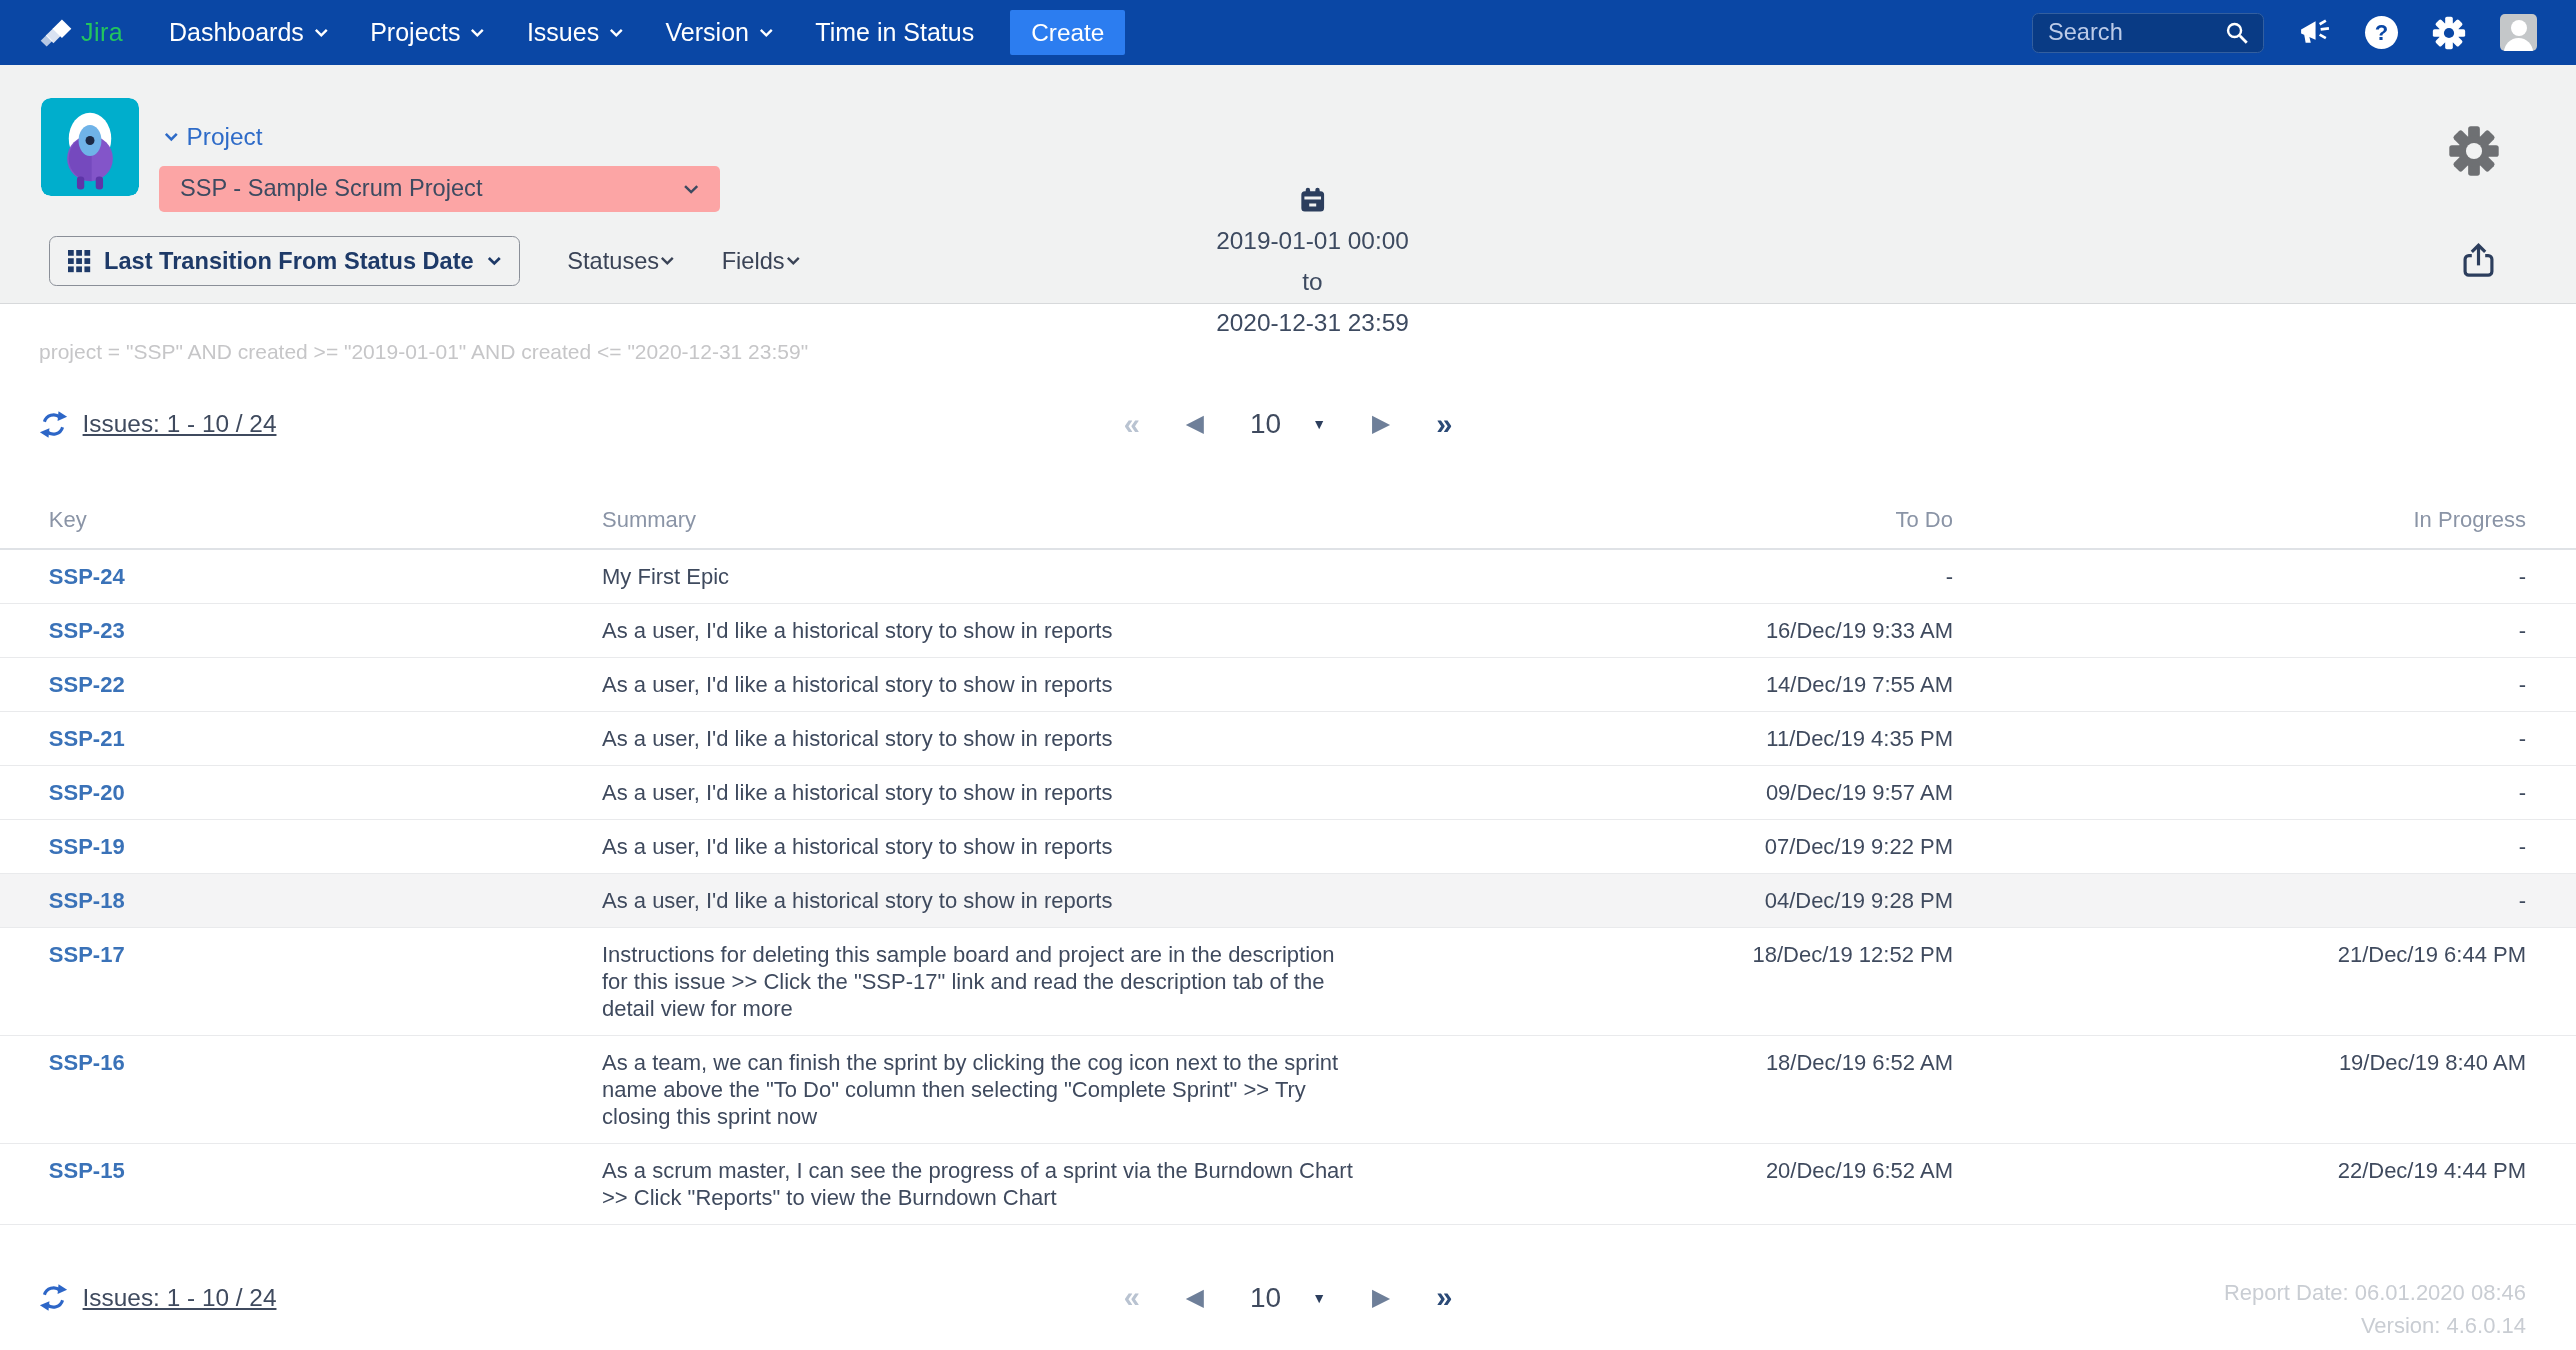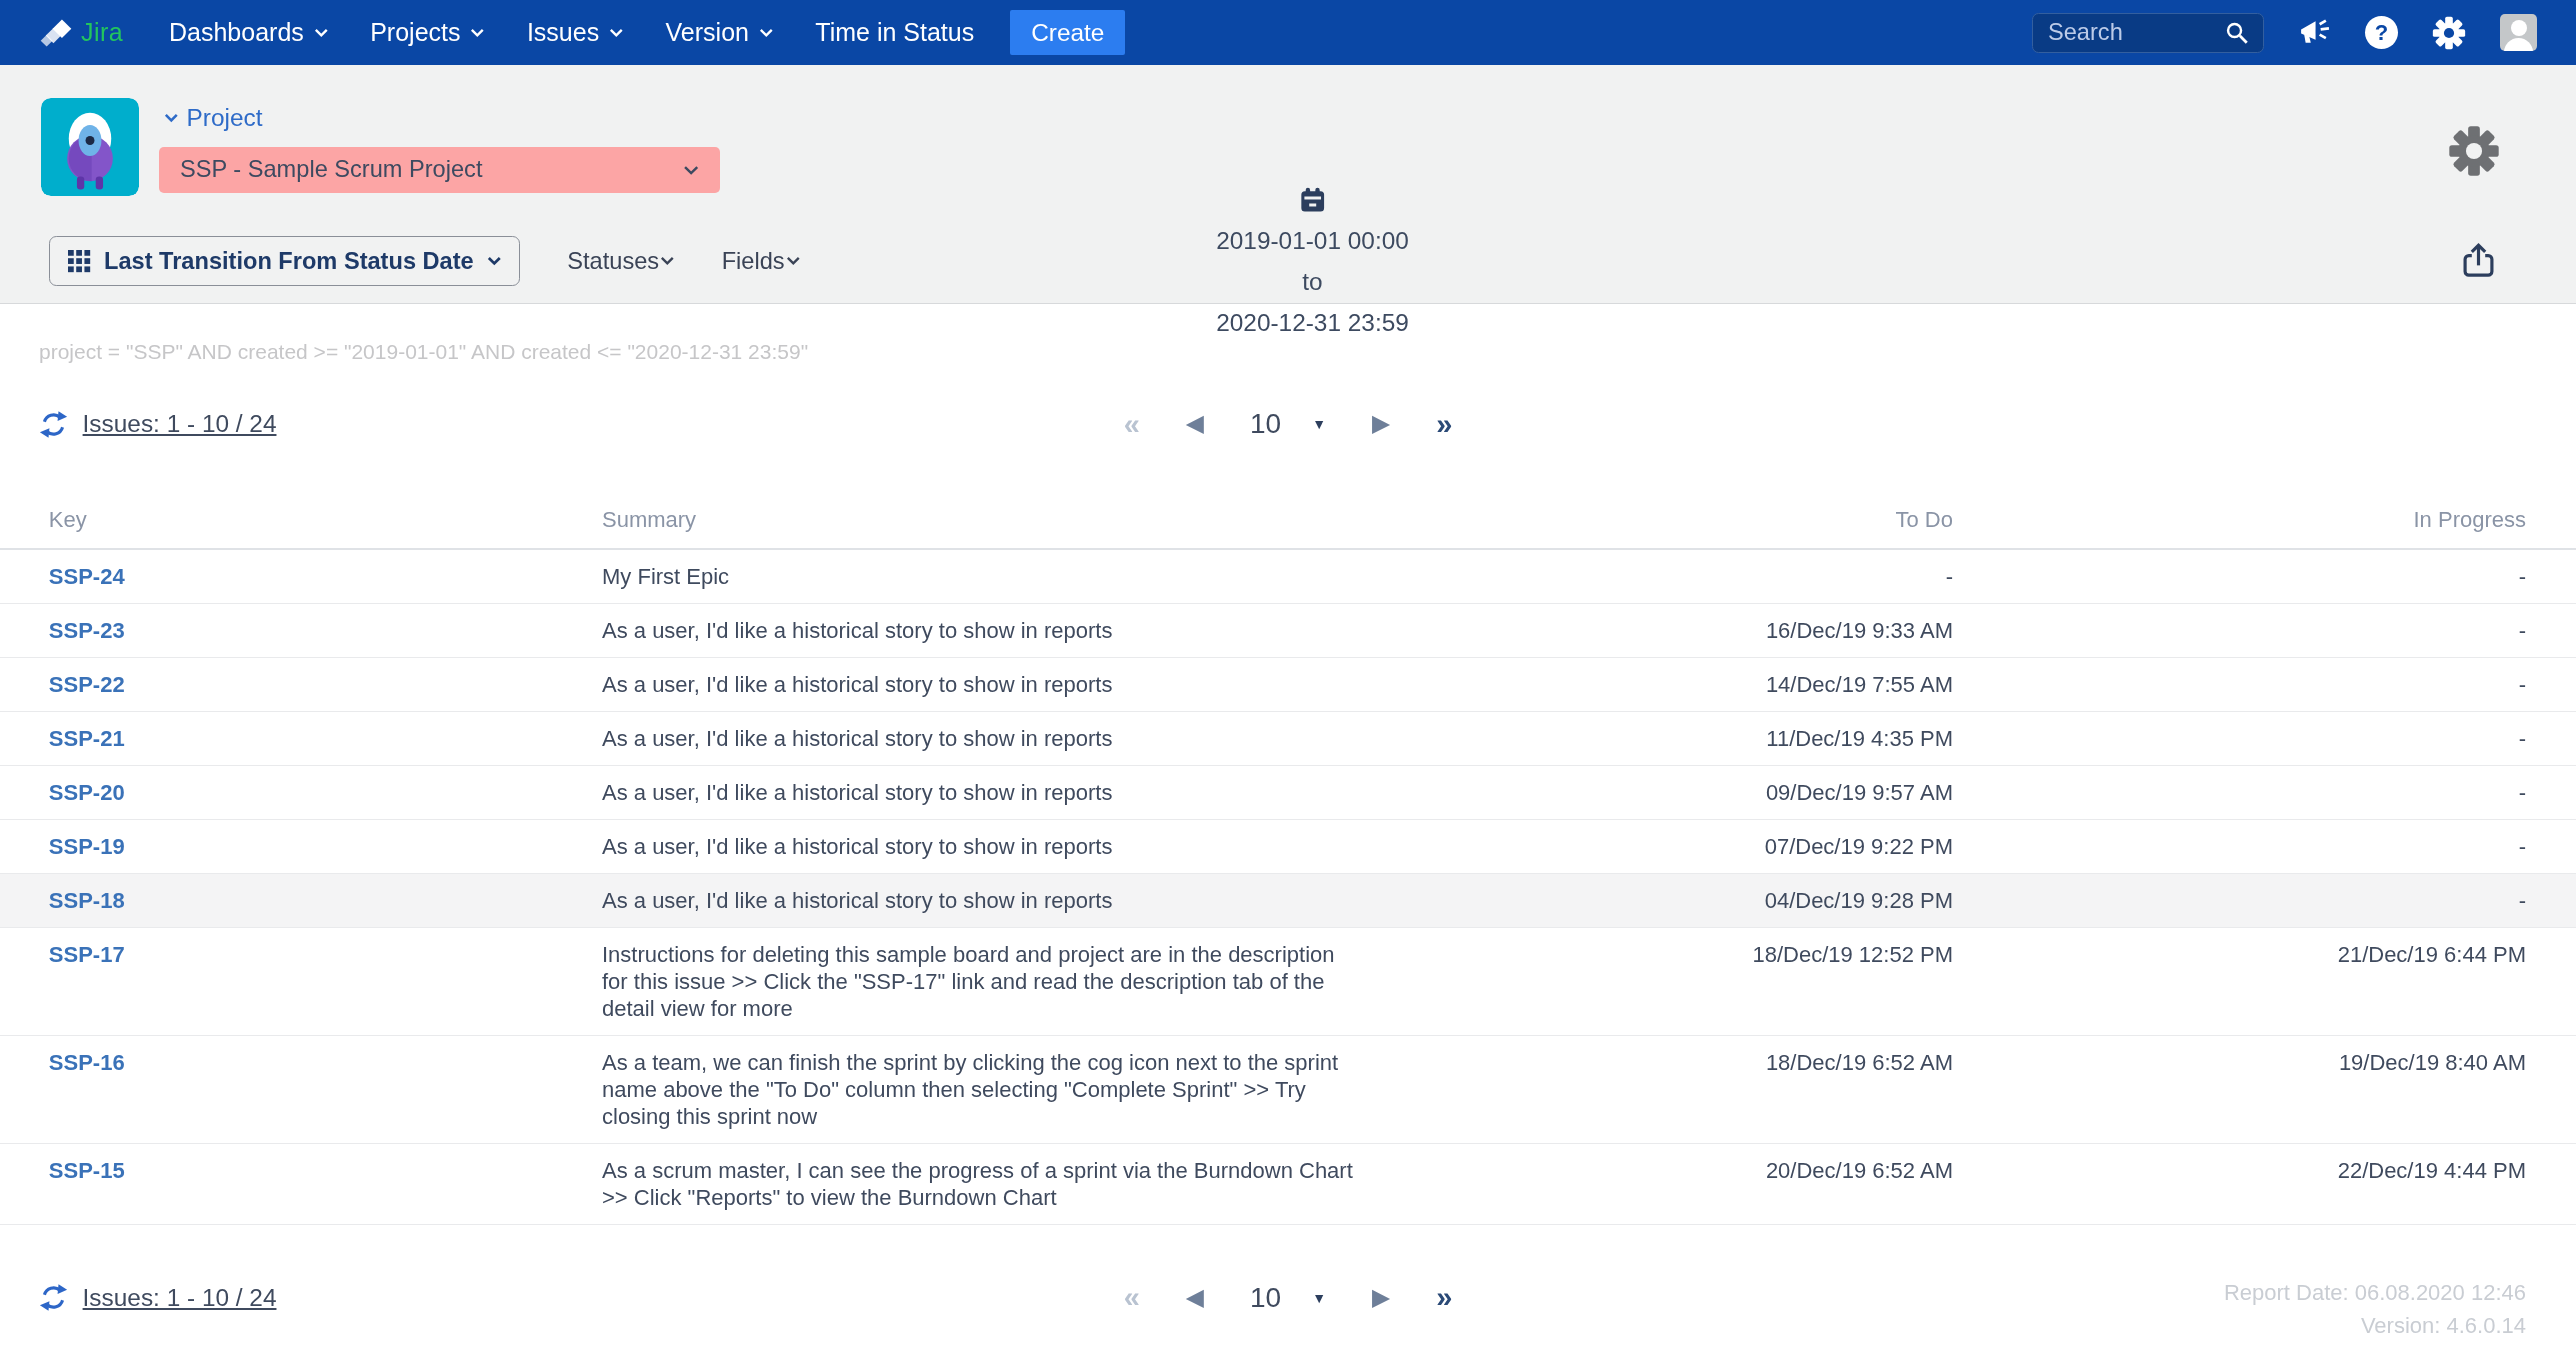--- a/index.html
+++ b/index.html
@@ -18,21 +18,21 @@
   .searchbox input::placeholder{color:#bccbe8;}
   .help-circle{width:33px;height:33px;border-radius:50%;background:#fff;color:#0a47a5;font-size:22px;font-weight:bold;display:flex;align-items:center;justify-content:center;cursor:pointer;}
   .nav-avatar{width:37px;height:37px;border-radius:4.9px;background:#c4c7c9;position:relative;overflow:hidden;cursor:pointer;}
   .nav-avatar::before{content:"";position:absolute;left:10.6px;top:5.7px;width:16.3px;height:16.3px;border-radius:50%;background:#fff;}
   .nav-avatar::after{content:"";position:absolute;left:4.1px;top:23.6px;width:29px;height:19.5px;border-radius:14.6px 14.6px 0 0;background:#fff;}
 
   
   .band{background:#f1f2f2;border-bottom:0.8px solid #d7d9db;height:239px;box-sizing:border-box;position:relative;}
   .proj-avatar{position:absolute;left:41px;top:33px;width:98px;height:98px;border-radius:9.8px;overflow:hidden;}
   .proj-col{position:absolute;left:159px;top:39px;}
-  .proj-label{display:flex;align-items:center;gap:8.1px;color:#2e6bc8;font-size:24.4px;cursor:pointer;padding-left:4.9px;}
+  .proj-label{display:flex;align-items:center;gap:8.1px;color:#2e6bc8;font-size:24.4px;cursor:pointer;padding-left:4.9px;margin-top:19px;}
   .proj-select{margin-top:14.6px;width:561px;height:46px;background:#fca5a5;border-radius:4.9px;display:flex;align-items:center;padding:0 21px;box-sizing:border-box;color:#3d4a60;font-size:23.6px;cursor:pointer;}
   .proj-select .sel-caret{margin-left:auto;}
   .band-gear{position:absolute;right:76px;top:60px;cursor:pointer;}
   .filterrow{position:absolute;left:49px;right:0;top:171px;height:50px;display:flex;align-items:center;}
   .report-type-btn{display:flex;align-items:center;gap:13px;border:1.6px solid #8a8f98;border-radius:7.3px;background:transparent;height:50px;padding:0 18px;box-sizing:border-box;color:#1e3a68;font-size:23.6px;font-weight:bold;font-family:"Liberation Sans",sans-serif;cursor:pointer;}
   .flink{display:flex;align-items:center;gap:1px;color:#3a4356;font-size:23.6px;margin-left:47px;cursor:pointer;}
   .daterange{position:absolute;left:50%;transform:translateX(-50%);display:flex;align-items:center;gap:13px;color:#3d4a60;font-size:24.4px;cursor:pointer;flex-direction:column;}
   .daterange .to-word{margin:0 8.1px;}
   .export-btn{position:absolute;right:78px;top:4.9px;cursor:pointer;}
 
@@ -377,18 +377,18 @@
       <span class="pg first">«</span>
       <span class="pg prev">◀</span>
       <span class="pg-size">
         <span class="pg-num">10</span>
         <span class="pg-caret">▼</span>
       </span>
       <span class="pg next">▶</span>
       <span class="pg last">»</span>
     </div>
     <div class="report-meta">
-      <div>Report Date: 06.08.2020 12:46</div>
+      <div>Report Date: 06.01.2020 08:46</div>
       <div>Version: 4.6.0.14</div>
     </div>
   </div>
 </div>
 
 
 </body></html>

